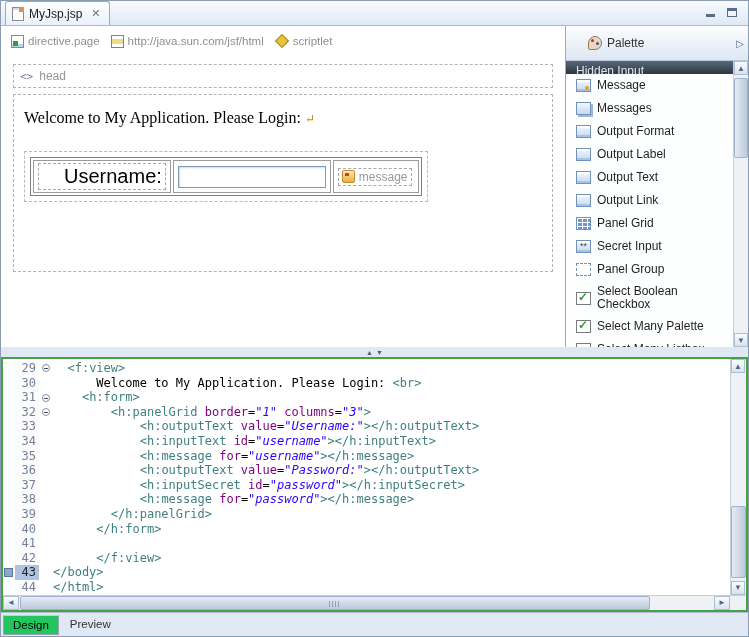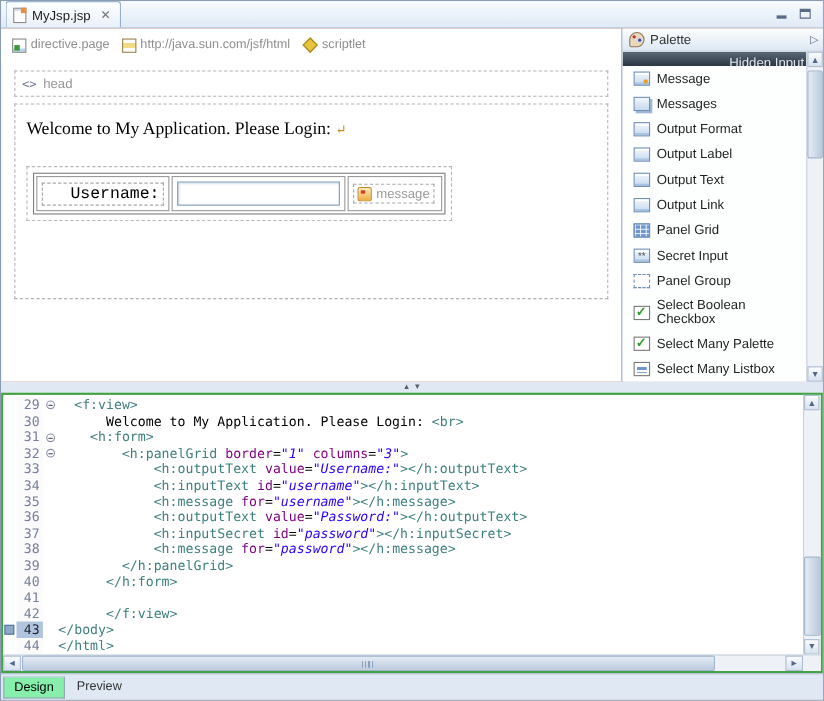--- a/index.html
+++ b/index.html
@@ -16,21 +16,21 @@
   .close { color:#777; font-size:11px; margin-left:4px; cursor:default; }
   .jspic { width:12px; height:14px; background:#fff; border:1px solid #8a8a8a; position:relative;
            box-shadow:inset 0 2px 0 #cfe0f2; }
   .jspic::after { content:""; position:absolute; right:-1px; top:-1px; width:5px; height:5px; background:#e89040; }
   .wctrl { margin-left:auto; display:flex; align-items:center; gap:6px; padding:0 8px 6px 0; }
   .wbtn { width:16px; height:14px; display:flex; align-items:center; justify-content:center; }
   .min-glyph { width:9px; height:3px; background:#5a6b85; margin-top:7px; }
   .max-glyph { width:10px; height:9px; border:1px solid #5a6b85; border-top:3px solid #5a6b85; background:#eef3fa; }
 
   
-  .main { height:321px; display:flex; background:#c2410c; }
+  .main { height:321px; display:flex; background:#4d7c0f; }
   .design-pane { flex:1; background:#fff; overflow:hidden; }
   .design-toolbar { height:30px; display:flex; align-items:center; gap:11px; padding-left:10px; background:#fff; }
   .tbi { display:flex; align-items:center; gap:4px; }
   .tbl { color:#8f8f8f; font-size:11.5px; }
   .tbic { display:inline-block; width:13px; height:13px; }
   [data-name="page-directive-icon"] { background:#fff; border:1px solid #8a8a8a; box-shadow:inset 0 -3px 0 #bcd3ec; position:relative; }
   [data-name="page-directive-icon"]::after { content:""; position:absolute; left:1px; bottom:1px; width:5px; height:5px; background:#3a9a3a; }
   [data-name="taglib-icon"] { background:linear-gradient(180deg,#fff 0 25%, #f3da84 25% 72%, #fff 72%); border:1px solid #97824a; }
   [data-name="scriptlet-icon"] { width:10px; height:10px; background:#e9c33c; border:1px solid #a5861a; transform:rotate(45deg); margin:0 2px; }
 
@@ -41,39 +41,39 @@
   .body-box { border:1px dashed #b3b3b3; margin:0 4px; height:178px; padding:8px 8px; }
   .welcome { font-family:"Liberation Serif","DejaVu Serif",serif; font-size:16px; color:#000; margin:6px 0 24px 2px; display:flex; align-items:center; gap:4px; }
   .br-ic::after { content:"\21B5"; color:#c09020; font-size:12px; }
   .form-box { display:inline-block; border:1px dashed #b9b9b9; padding:5px; margin-left:2px; }
   table.login { border-collapse:separate; border-spacing:2px; border:1px solid #7e7e7e; background:#fff; }
   td.cell { border:1px solid #9b9b9b; background:#fff; height:32px; padding:2px 4px; vertical-align:middle; }
   td.lblc { width:80px; }
   td.inpc { width:158px; }
   td.msgc { width:86px; }
   .dash { display:inline-block; border:1px dashed #a8a8a8; padding:1px 3px; }
-  .lbl { font-family:Liberation Mono, monospace; font-size:15px; color:#000;padding-left:25px; }
+  .lbl { font-family:Liberation Sans, sans-serif; font-size:20px; color:#000;padding-left:25px; }
   .din { width:148px; height:22px; border:1px solid #7f9db9; box-shadow:inset 1px 1px 2px #cfd9e4; font-family:"Liberation Sans",sans-serif; font-size:13px; padding:0 3px; outline:none; }
   .msg { display:inline-flex; align-items:center; gap:4px; }
   .msgt { color:#9a9a9a; font-size:12px; }
   .msgic { width:13px; height:13px; background:linear-gradient(#fde9b8,#f0ad3e); border:1px solid #c78a2a; border-radius:2px; position:relative; }
   .msgic::after { content:""; position:absolute; left:2px; top:2px; width:4px; height:3px; background:#d04020; }
 
   
   .palette { width:183px; border-left:1px solid #9cabc0; background:#fdfefe; display:flex; flex-direction:column; }
-  .pal-header { height:21px; background:linear-gradient(#fcfdfe,#dde8f3); border-bottom:1px solid #b8c8da; display:flex; align-items:center; gap:5px; padding:0 4px 0 6px;text-align:center; }
+  .pal-header { height:35px; background:linear-gradient(#fcfdfe,#dde8f3); border-bottom:1px solid #b8c8da; display:flex; align-items:center; gap:5px; padding:0 4px 0 22px;text-align:center; }
   .pal-title { color:#333; }
   .pal-arrow { margin-left:auto; color:#55677f; font-size:10px; }
   .palmain-ic { width:14px; height:14px; background:#e8d8c0; border:1px solid #907858; border-radius:50% 50% 50% 15%; position:relative; }
   .palmain-ic::before { content:""; position:absolute; left:2px; top:2px; width:3px; height:3px; border-radius:50%; background:#c03030; }
   .palmain-ic::after { content:""; position:absolute; right:2px; top:5px; width:3px; height:3px; border-radius:50%; background:#3050c0; }
   .pal-body { flex:1; display:flex; min-height:0; }
   .pal-list { flex:1; overflow:hidden; background:#fdfefe; }
   .pitem { display:flex; align-items:center; gap:6px; padding:4px 2px 4px 10px; min-height:23px; }
-  .pitem.partial { height:13px; min-height:13px; overflow:hidden; background:linear-gradient(#5a6878,#2c3642); color:#dfe5ec; align-items:flex-end; padding:0 2px 0 10px;justify-content:flex-end; }
+  .pitem.partial { height:13px; min-height:13px; overflow:hidden; background:linear-gradient(#5a6878,#2c3642); color:#dfe5ec; align-items:flex-end; padding:0 2px 0 10px; }
   .pitem.partial .plab { color:#dfe5ec; margin-bottom:-4px; }
   .plab { max-width:135px; line-height:13px; color:#1f1f1f; }
   .pic { flex:0 0 auto; width:15px; height:13px; background:linear-gradient(#f2f7fd,#c6d9ef); border:1px solid #7191b8;
          box-shadow:inset 0 2px 0 rgba(255,255,255,.85), inset 0 -2px 0 #a9c4e2; position:relative; }
   [data-name="panel-grid-icon"] { background-color:#6f97cf; background-image:linear-gradient(#fff 1px, transparent 1px), linear-gradient(90deg,#fff 1px, transparent 1px); background-size:5px 4px; box-shadow:none; }
   [data-name="panel-group-icon"] { border-style:dashed; box-shadow:none; background:#fff; }
   [data-name="select-boolean-checkbox-icon"], [data-name="select-many-checkbox-icon"] { background:#fff; border:1px solid #7a7a7a; box-shadow:none; }
   [data-name="select-boolean-checkbox-icon"]::after, [data-name="select-many-checkbox-icon"]::after { content:"\2713"; position:absolute; left:1px; top:-3px; color:#2d9e2d; font-size:12px; font-weight:bold; }
   [data-name="select-many-listbox-icon"] { background:#fff; border:1px solid #7a7a7a; box-shadow:inset 0 0 0 1px #fff; background-image:repeating-linear-gradient(#6f97cf 0 2px, #fff 2px 4px); background-clip:content-box; padding:2px; }
   [data-name="secret-input-icon"]::after { content:"**"; position:absolute; left:3px; top:0; font-size:9px; color:#444; }
@@ -111,21 +111,21 @@
   .hscroll { height:15px; background:#eef2f7; border-top:1px solid #c6d0dd; position:relative; }
   .hs-arrow { position:absolute; top:0; width:16px; height:14px; font-size:8px; color:#53678a; display:flex; align-items:center; justify-content:center; background:linear-gradient(#fafcfe,#d7e2ef); border:1px solid #aebdd1; }
   .hs-left { left:0; } .hs-right { right:16px; }
   .hs-thumb { position:absolute; top:0; left:17px; width:630px; height:14px; background:linear-gradient(#e4ebf4,#bccadd); border:1px solid #9fb3cc; border-radius:2px; }
   .hs-thumb::after { content:""; position:absolute; left:50%; top:4px; margin-left:-6px; width:12px; height:6px; background:repeating-linear-gradient(90deg,#8aa0bd 0 1px, transparent 1px 3px); }
   .hs-corner { position:absolute; right:0; top:0; width:16px; height:14px; background:#eef2f7; }
 
   
   .bottombar { height:25px; background:#dfe8f3; border-top:1px solid #aebdd1; display:flex; align-items:flex-start; padding:2px 0 0 2px; gap:2px; }
   .btab { padding:3px 9px; font-size:11.5px; color:#333; }
-  .btab.active { background:#86efac; border:1px solid #96a4b6; border-top-color:#c4cfdc; color:#000; }
+  .btab.active { background:#22c55e; border:1px solid #96a4b6; border-top-color:#c4cfdc; color:#000; }
 </style>
 </head>
 <body>
 
 <div class="app" data-name="eclipse-jsp-editor-window">
 
   <div class="tabbar" data-name="editor-tab-bar">
     <div class="etab" data-name="editor-tab">
       <span class="jspic" data-name="jsp-file-icon"></span>
       <span class="etab-title" data-name="editor-tab-title">MyJsp.jsp</span>

